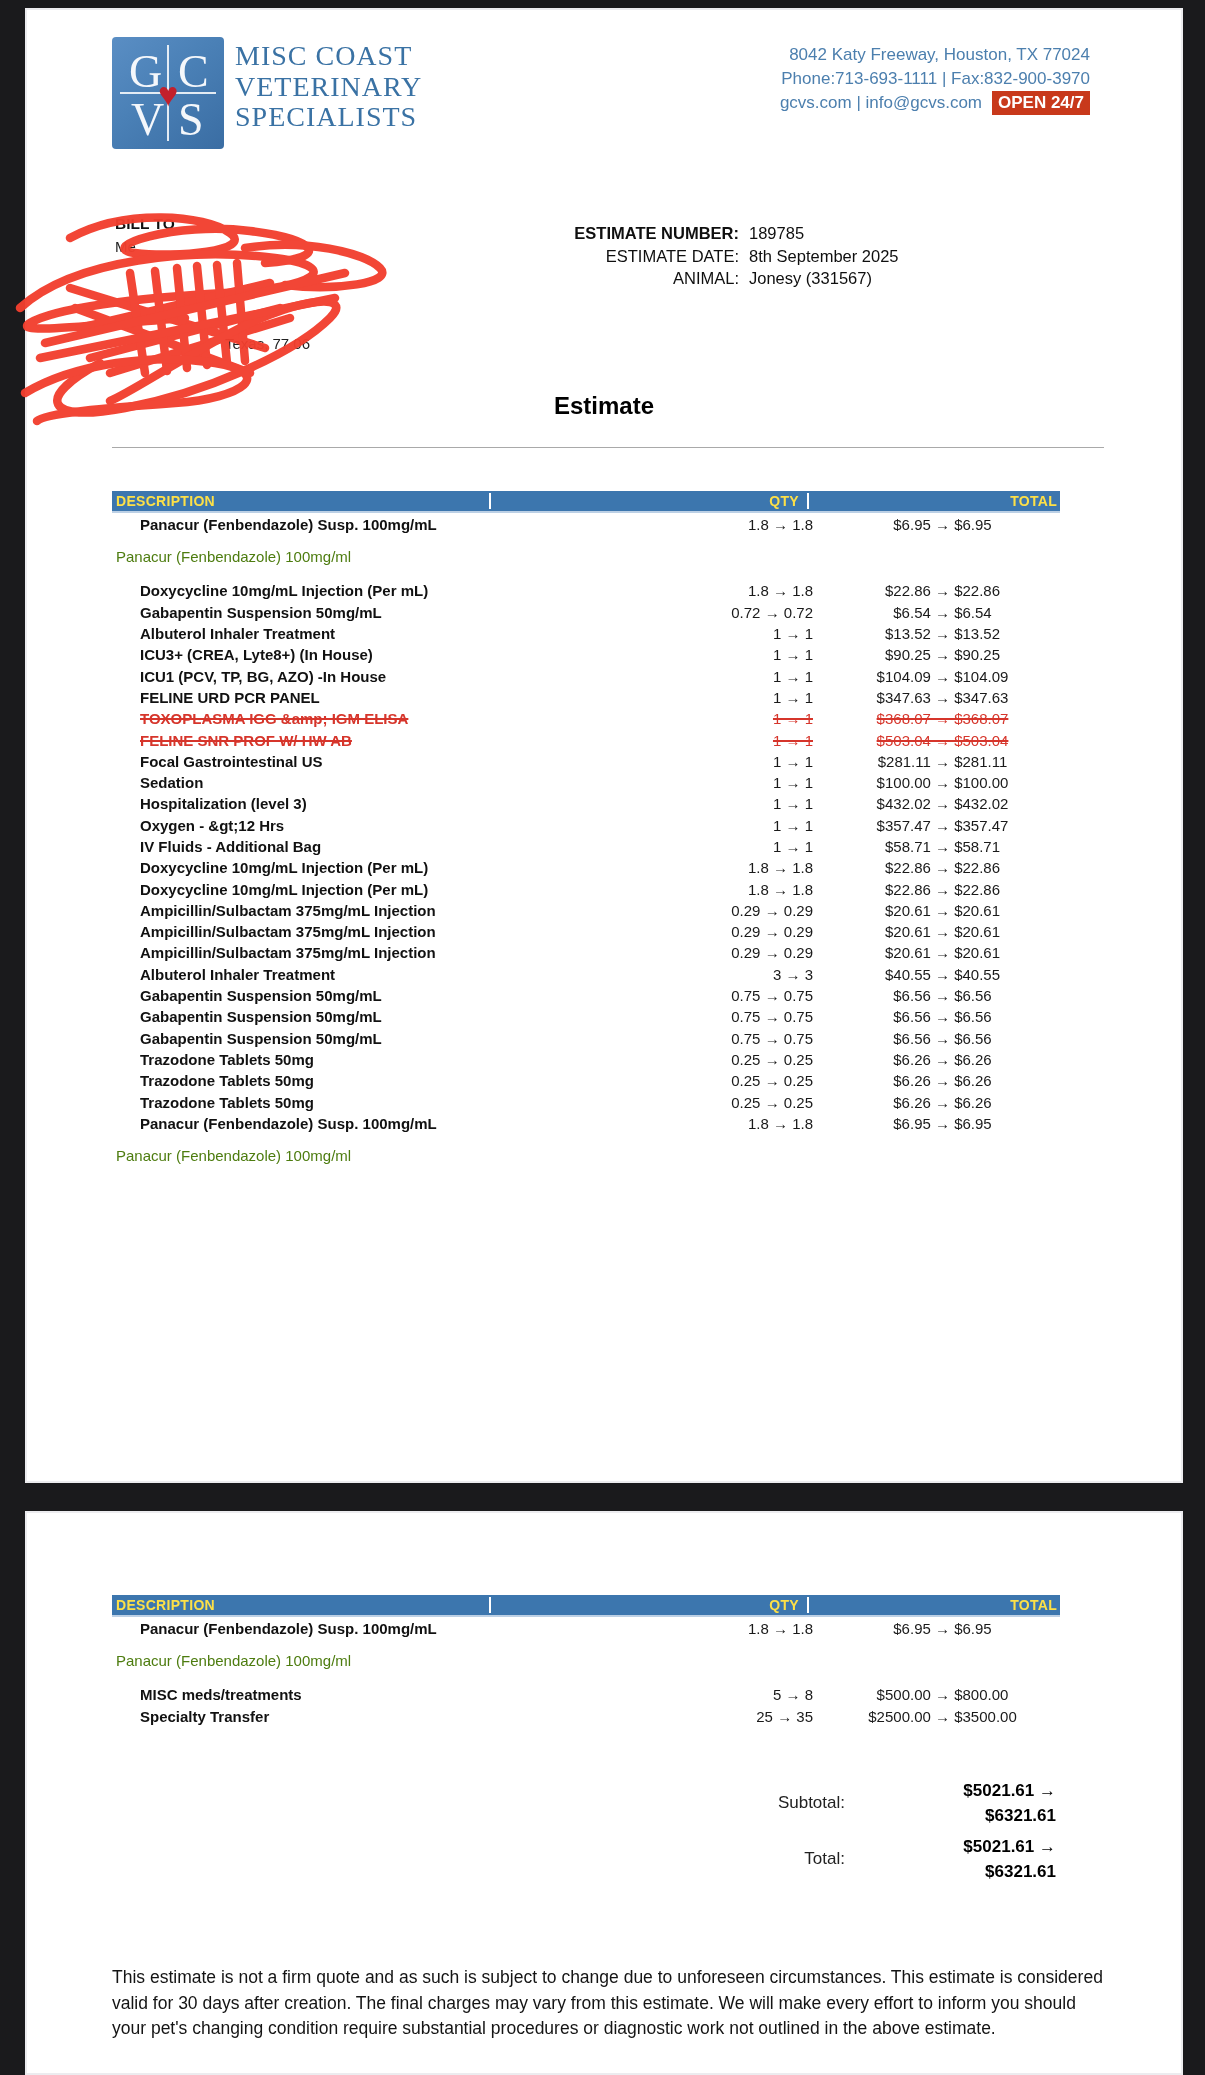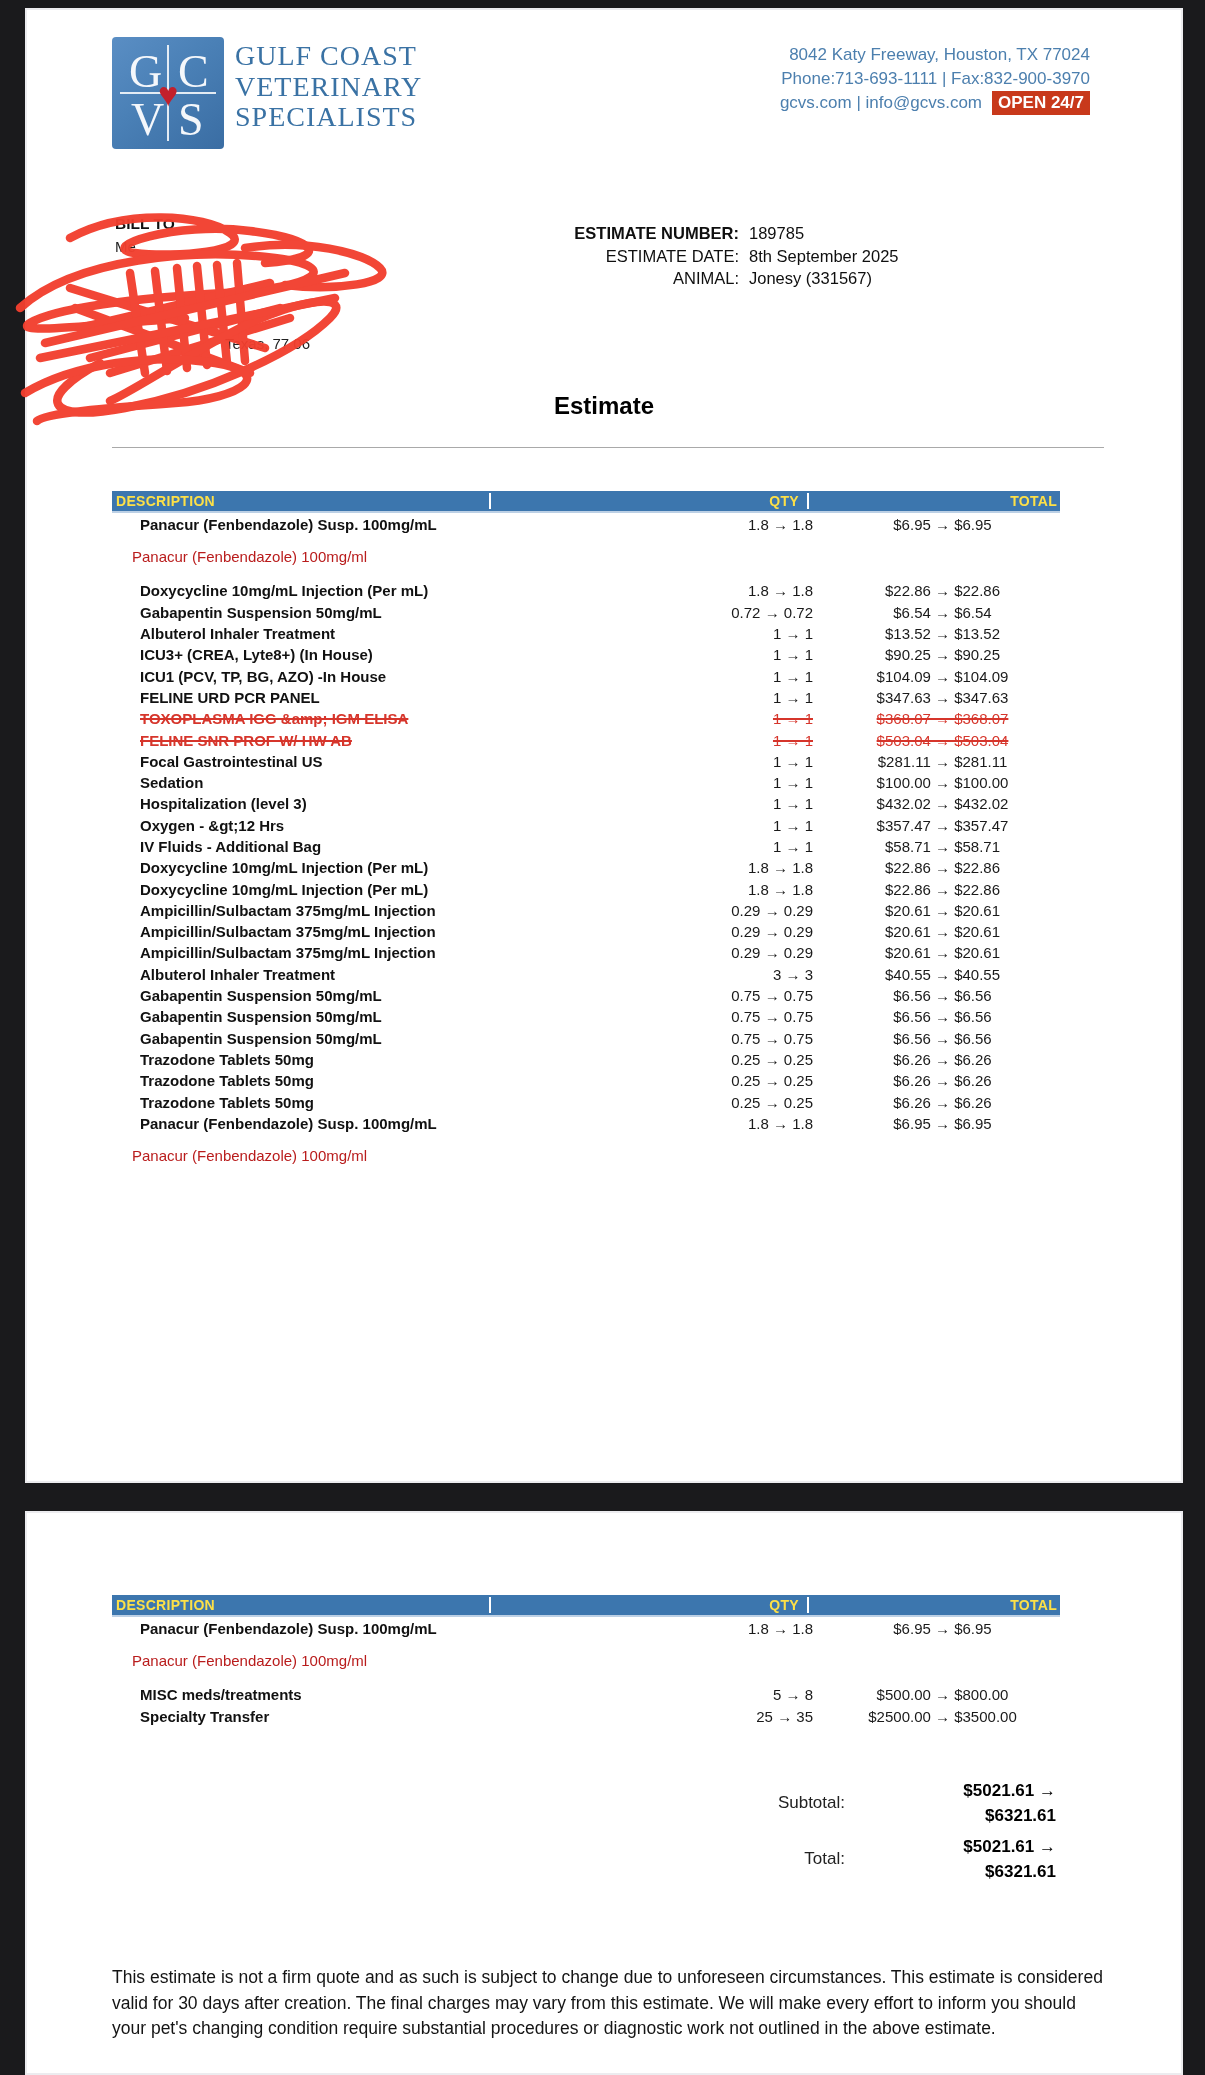--- a/index.html
+++ b/index.html
@@ -78,21 +78,21 @@
   .h-total{flex:1;text-align:right;padding-right:3px;border-left:2px solid #fff;box-sizing:border-box;}
   .t-rows{margin-top:1px;}
   .t-row{display:flex;height:21.3px;align-items:center;color:#1a1a1a;font-size:15px;}
   .t-desc{width:377px;padding-left:4px;font-weight:bold;color:#111;box-sizing:border-box;
     white-space:nowrap;overflow:hidden;margin-left:24px;}
   .t-qty{width:318px;text-align:right;padding-right:18px;box-sizing:border-box;}
   .t-total{flex:1;text-align:center;padding-right:6px;box-sizing:border-box;}
   .t-row.struck{color:#d6352b;}
   .t-row.struck .t-desc{color:#d6352b;}
   .t-row.struck span{text-decoration:line-through;text-decoration-thickness:1.5px;}
-  .t-note{margin:12px 0 13px 20px;font-size:15px;color:#b91c1c;height:20px;line-height:20px;}
+  .t-note{margin:12px 0 13px 4px;font-size:15px;color:#4d7c0f;height:20px;line-height:20px;}
 
   
   .totals{position:absolute;left:85px;top:265px;width:948px;font-size:17px;color:#222;}
   .tot-row{display:flex;align-items:center;margin-bottom:6px;}
   .tot-label{width:733px;text-align:right;}
   .tot-value{flex:1;text-align:right;padding-right:4px;font-weight:bold;color:#000;
     white-space:pre-line;line-height:25px;}
 
   .disclaimer{
     position:absolute;left:85px;top:452px;width:1002px;
@@ -107,21 +107,21 @@
   <div class="logo-square">
     <span class="logo-letter ll-g">G</span>
     <span class="logo-letter ll-c">C</span>
     <span class="logo-letter ll-v">V</span>
     <span class="logo-letter ll-s">S</span>
     <div class="logo-vline"></div>
     <div class="logo-hline"></div>
     <span class="logo-heart">♥</span>
   </div>
   <div class="wordmark">
-    <div>GULF COAST</div>
+    <div>MISC COAST</div>
     <div>VETERINARY</div>
     <div>SPECIALISTS</div>
   </div>
 
   <div class="contact">
     <div>8042 Katy Freeway, Houston, TX 77024</div>
     <div>Phone:713-693-1111 | Fax:832-900-3970</div>
     <div>
       <span>gcvs.com  |  info@gcvs.com</span><span class="badge">OPEN 24/7</span>
     </div>

